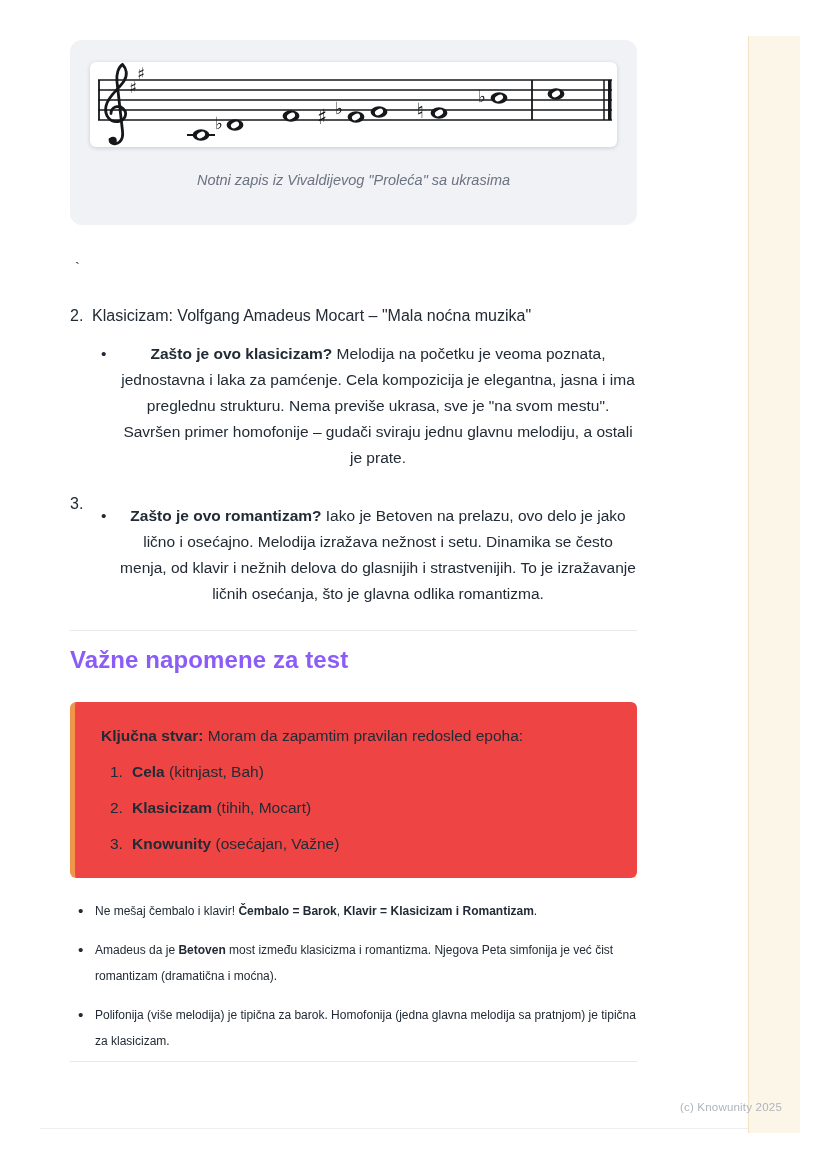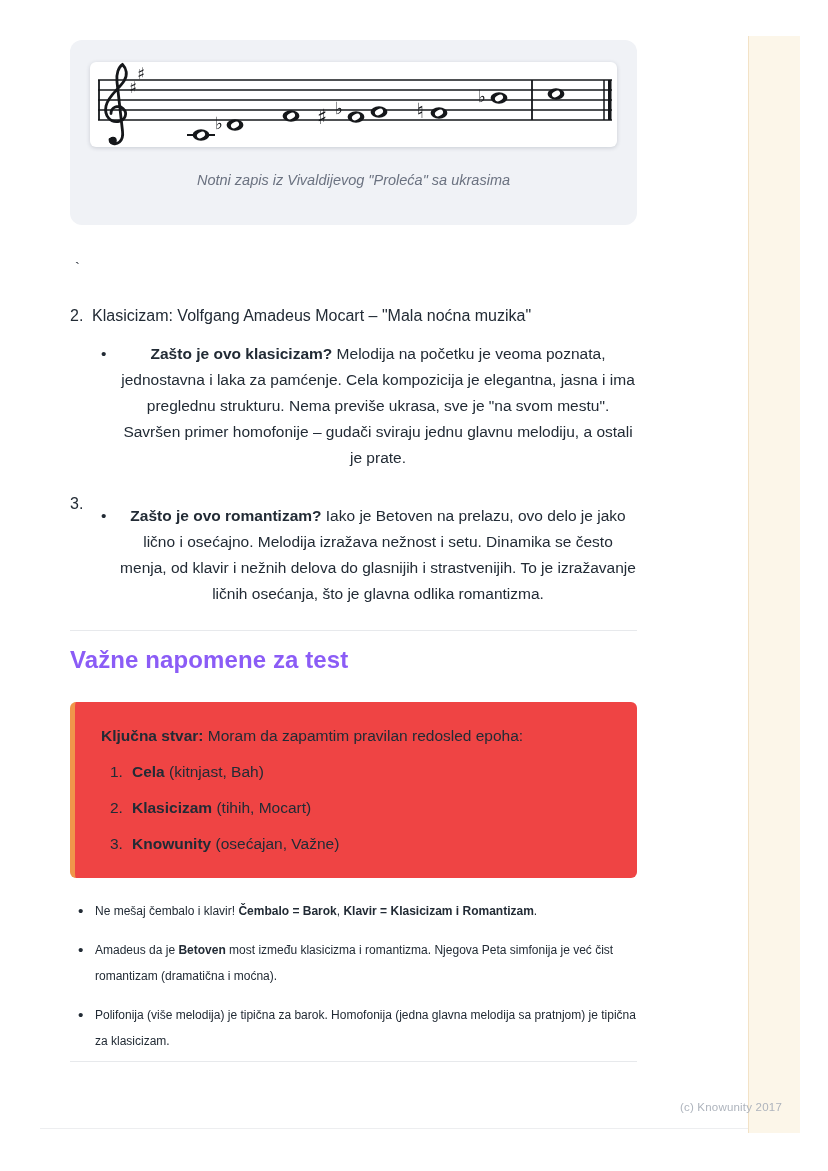--- a/index.html
+++ b/index.html
@@ -209,16 +209,16 @@
       <li class="note-item">
         <span class="note-dot">•</span>
         <div class="note-text"><span>Polifonija (više melodija) je tipična za barok. Homofonija (jedna glavna melodija sa pratnjom) je tipična za klasicizam.</span></div>
       </li>
     </ul>
 
     <hr class="divider2">
 
   </div>
 
-  <div class="footer">(c) Knowunity 2017</div>
+  <div class="footer">(c) Knowunity 2025</div>
   <div class="page-bottom-line"></div>
 
 </div>
 
 </body></html>

